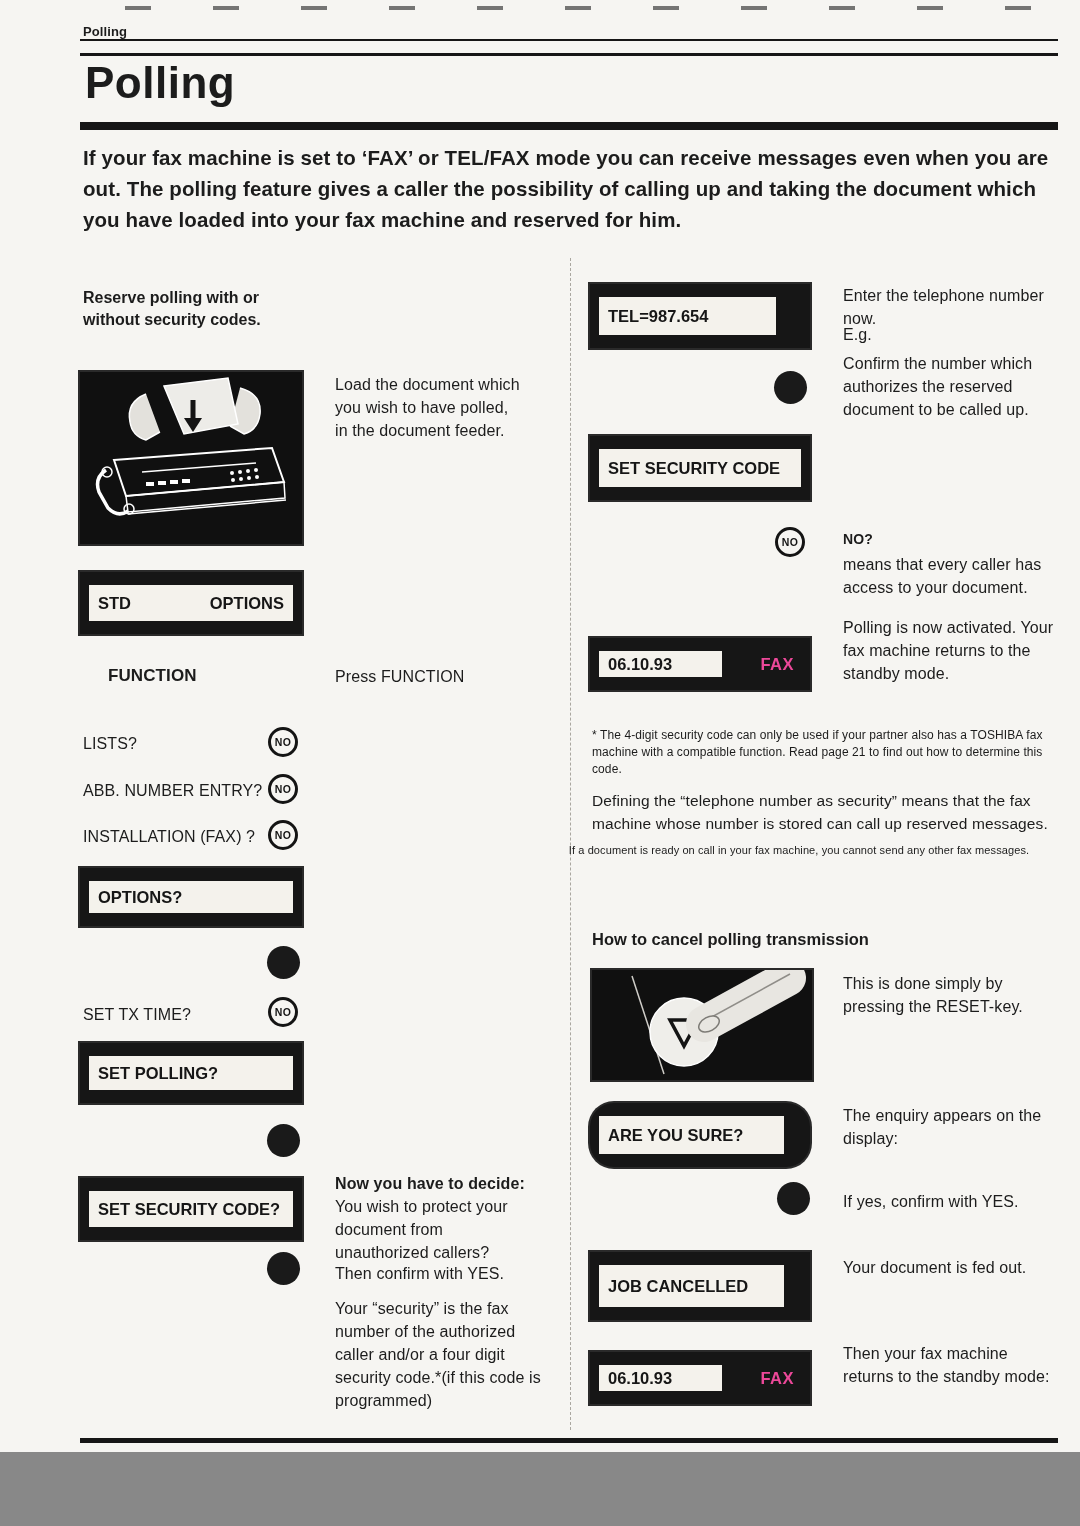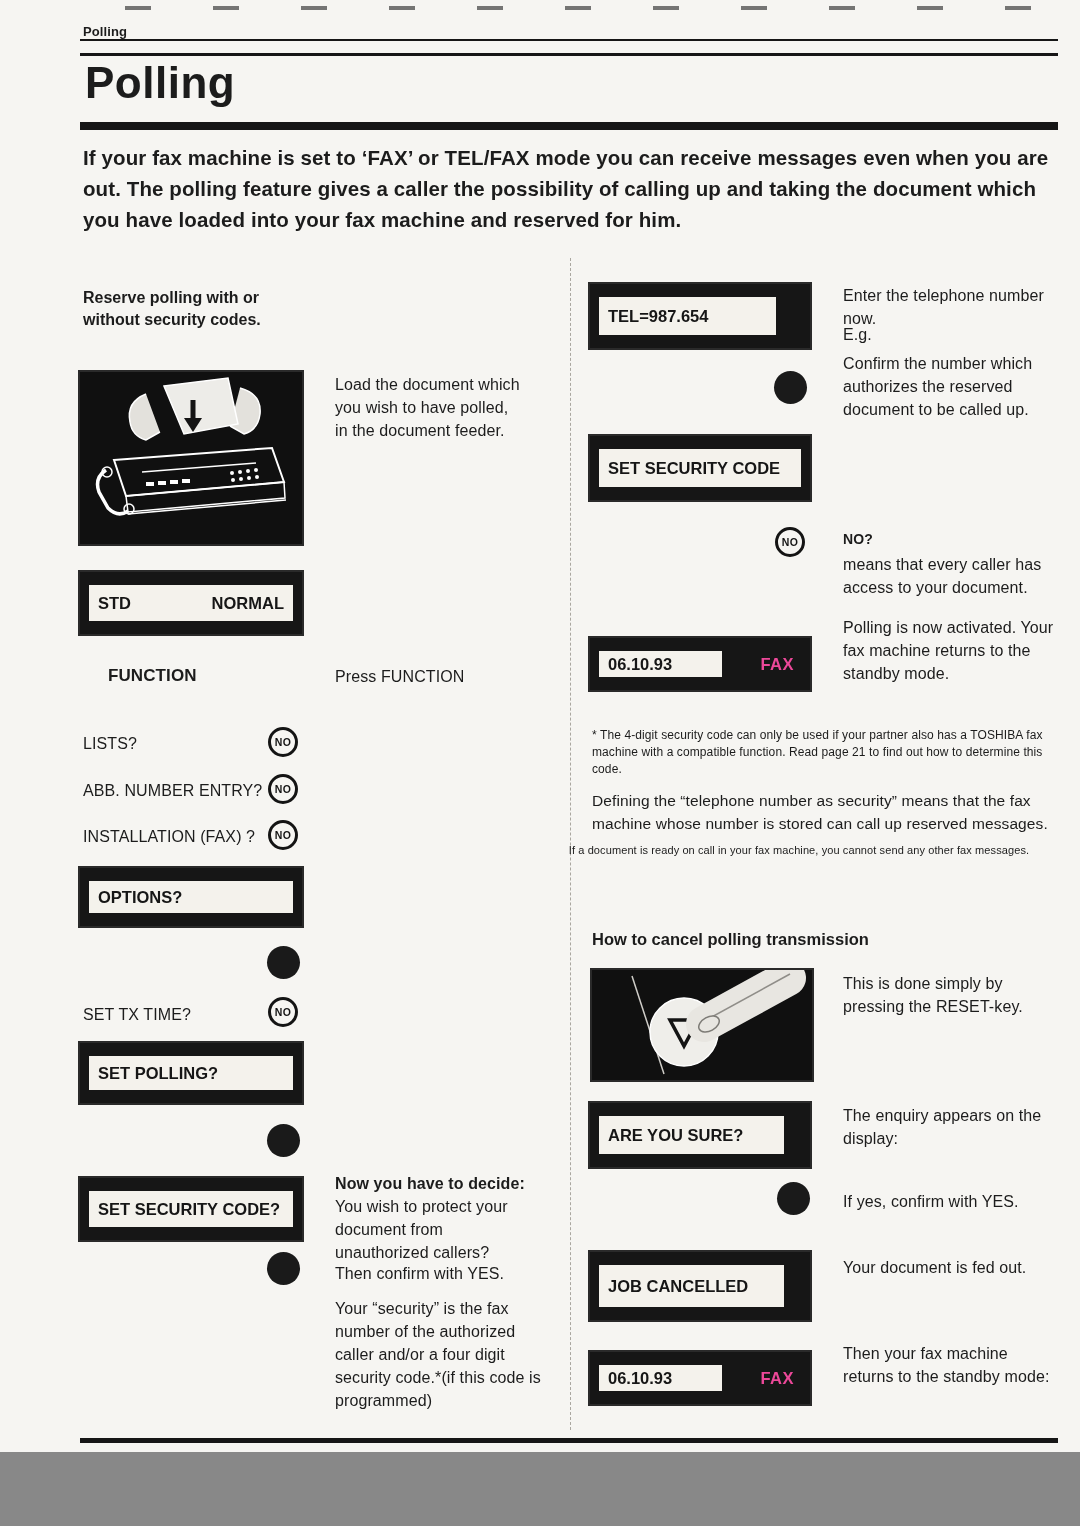--- a/index.html
+++ b/index.html
@@ -111,21 +111,21 @@
       <circle cx="49" cy="137" r="5" fill="none" stroke="#fff" stroke-width="1.5"></circle>
 
       <line x1="48" y1="142" x2="206" y2="128" stroke="#fff" stroke-width="1.5"></line>
     </svg>
   </div>
   <div class="t" style="left:335px;top:373px;width:190px;">Load the document which you wish to have polled, in the document feeder.</div>
 
   <div class="lcd" style="left:80px;top:572px;width:222px;height:62px;">
     <div class="lcd-screen split">
       <span>STD</span>
-      <span>NORMAL</span>
+      <span>OPTIONS</span>
     </div>
   </div>
 
   <div class="t bold" style="left:108px;top:664px;font-size:17px;">FUNCTION</div>
   <div class="t" style="left:335px;top:665px;">Press FUNCTION</div>
 
   <div class="t" style="left:83px;top:732px;">LISTS?</div>
   <div class="no-btn" style="left:268px;top:727px;">NO</div>
 
   <div class="t" style="left:83px;top:779px;">ABB. NUMBER ENTRY?</div>
@@ -213,21 +213,21 @@
       <circle cx="92" cy="62" r="34" fill="none" stroke="#fff" stroke-width="1.5"></circle>
       <polygon points="78,50 106,50 92,76" fill="none" stroke="#141414" stroke-width="3.5"></polygon>
 
       <line x1="196" y1="8" x2="112" y2="54" stroke="#e8e6e1" stroke-width="36" stroke-linecap="round"></line>
       <line x1="198" y1="4" x2="118" y2="48" stroke="#8f8d88" stroke-width="1.5"></line>
       <ellipse cx="117" cy="54" rx="11" ry="7" fill="#e8e6e1" stroke="#7d7b76" stroke-width="1.5" transform="rotate(-28 117 54)"></ellipse>
     </svg>
   </div>
   <div class="t" style="left:843px;top:972px;width:212px;">This is done simply by pressing the RESET-key.</div>
 
-  <div class="lcd" style="left:590px;top:1103px;width:220px;height:64px;">
+  <div class="lcd" style="left:590px;top:1103px;width:220px;height:64px;border-radius:24px;">
     <div class="lcd-screen" style="right:26px;">
       <span>ARE YOU SURE?</span>
     </div>
   </div>
   <div class="t" style="left:843px;top:1104px;width:200px;">The enquiry appears on the display:</div>
 
   <div class="yes-key" style="left:777px;top:1182px;"></div>
   <div class="t" style="left:843px;top:1190px;width:210px;">If yes, confirm with YES.</div>
 
   <div class="lcd" style="left:590px;top:1252px;width:220px;height:68px;">

